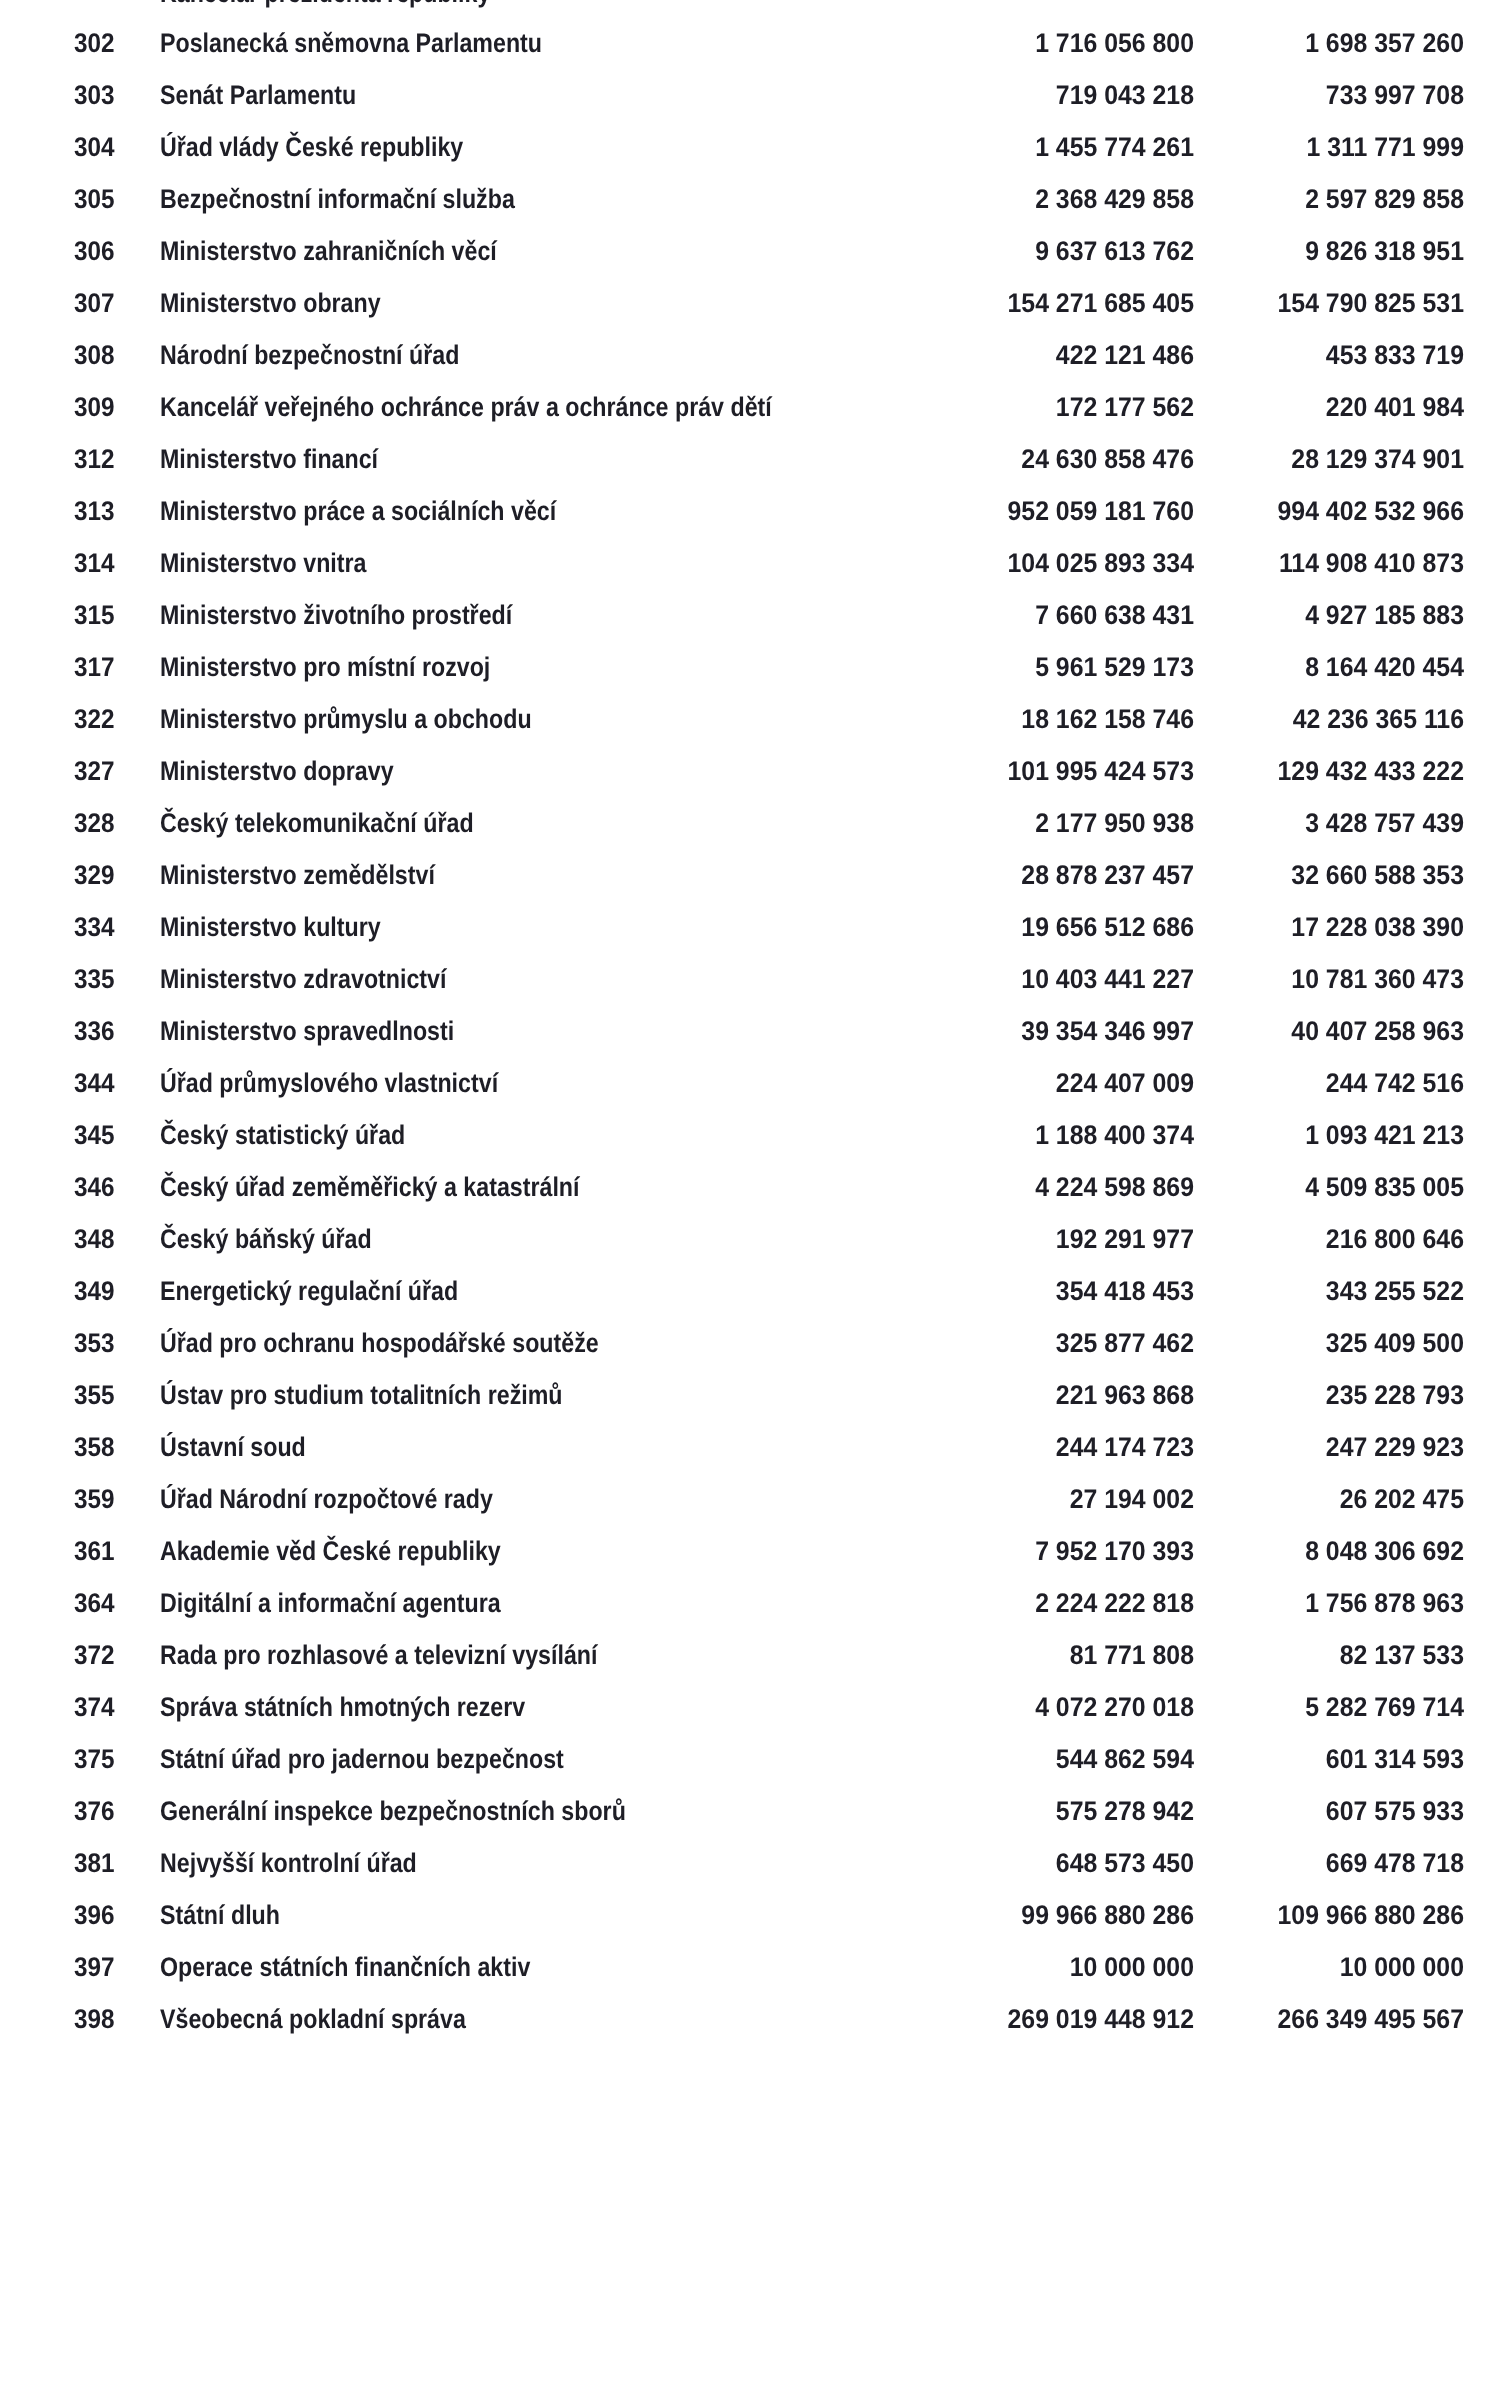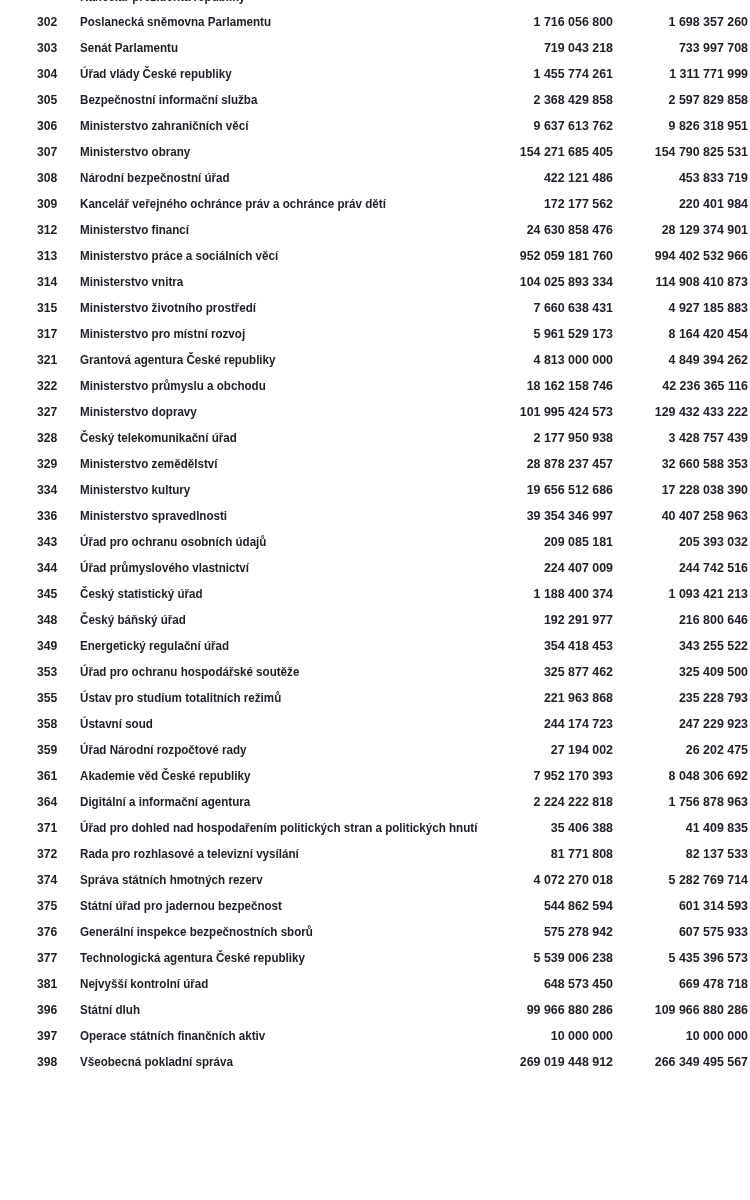--- a/index.html
+++ b/index.html
@@ -21,21 +21,21 @@
     overflow: hidden;
   }
   .clip-top .row {
     margin-top: -17px;
   }
   .row {
     display: flex;
     align-items: center;
     height: 26px;
     padding-left: 37px;
-    padding-right: 2px;
+    padding-right: 18px;
     box-sizing: border-box;
     font-size: 13.5px;
     font-weight: 700;
     color: #1e1e26;
     white-space: nowrap;
   }
   .cell-code {
     flex: 0 0 auto;
     width: 43px;
     transform: scaleX(0.9);
@@ -161,26 +161,20 @@
     <span class="cell-v2">4 927 185 883</span>
   </div>
 
   <div class="row">
     <span class="cell-code">317</span>
     <span class="cell-name">Ministerstvo pro místní rozvoj</span>
     <span class="cell-v1">5 961 529 173</span>
     <span class="cell-v2">8 164 420 454</span>
   </div>
 
-  <div class="row">
-    <span class="cell-code">321</span>
-    <span class="cell-name">Grantová agentura České republiky</span>
-    <span class="cell-v1">4 813 000 000</span>
-    <span class="cell-v2">4 849 394 262</span>
-  </div>
 
   <div class="row">
     <span class="cell-code">322</span>
     <span class="cell-name">Ministerstvo průmyslu a obchodu</span>
     <span class="cell-v1">18 162 158 746</span>
     <span class="cell-v2">42 236 365 116</span>
   </div>
 
   <div class="row">
     <span class="cell-code">327</span>
@@ -204,49 +198,55 @@
   </div>
 
 
   <div class="row">
     <span class="cell-code">334</span>
     <span class="cell-name">Ministerstvo kultury</span>
     <span class="cell-v1">19 656 512 686</span>
     <span class="cell-v2">17 228 038 390</span>
   </div>
 
+  <div class="row">
+    <span class="cell-code">335</span>
+    <span class="cell-name">Ministerstvo zdravotnictví</span>
+    <span class="cell-v1">10 403 441 227</span>
+    <span class="cell-v2">10 781 360 473</span>
+  </div>
 
   <div class="row">
     <span class="cell-code">336</span>
     <span class="cell-name">Ministerstvo spravedlnosti</span>
     <span class="cell-v1">39 354 346 997</span>
     <span class="cell-v2">40 407 258 963</span>
   </div>
 
-  <div class="row">
-    <span class="cell-code">343</span>
-    <span class="cell-name">Úřad pro ochranu osobních údajů</span>
-    <span class="cell-v1">209 085 181</span>
-    <span class="cell-v2">205 393 032</span>
-  </div>
 
   <div class="row">
     <span class="cell-code">344</span>
     <span class="cell-name">Úřad průmyslového vlastnictví</span>
     <span class="cell-v1">224 407 009</span>
     <span class="cell-v2">244 742 516</span>
   </div>
 
   <div class="row">
     <span class="cell-code">345</span>
     <span class="cell-name">Český statistický úřad</span>
     <span class="cell-v1">1 188 400 374</span>
     <span class="cell-v2">1 093 421 213</span>
   </div>
 
+  <div class="row">
+    <span class="cell-code">346</span>
+    <span class="cell-name">Český úřad zeměměřický a katastrální</span>
+    <span class="cell-v1">4 224 598 869</span>
+    <span class="cell-v2">4 509 835 005</span>
+  </div>
 
   <div class="row">
     <span class="cell-code">348</span>
     <span class="cell-name">Český báňský úřad</span>
     <span class="cell-v1">192 291 977</span>
     <span class="cell-v2">216 800 646</span>
   </div>
 
   <div class="row">
     <span class="cell-code">349</span>
@@ -291,26 +291,20 @@
   </div>
 
 
   <div class="row">
     <span class="cell-code">364</span>
     <span class="cell-name">Digitální a informační agentura</span>
     <span class="cell-v1">2 224 222 818</span>
     <span class="cell-v2">1 756 878 963</span>
   </div>
 
-  <div class="row">
-    <span class="cell-code">371</span>
-    <span class="cell-name">Úřad pro dohled nad hospodařením politických stran a politických hnutí</span>
-    <span class="cell-v1">35 406 388</span>
-    <span class="cell-v2">41 409 835</span>
-  </div>
 
   <div class="row">
     <span class="cell-code">372</span>
     <span class="cell-name">Rada pro rozhlasové a televizní vysílání</span>
     <span class="cell-v1">81 771 808</span>
     <span class="cell-v2">82 137 533</span>
   </div>
 
   <div class="row">
     <span class="cell-code">374</span>
@@ -326,26 +320,20 @@
     <span class="cell-v2">601 314 593</span>
   </div>
 
   <div class="row">
     <span class="cell-code">376</span>
     <span class="cell-name">Generální inspekce bezpečnostních sborů</span>
     <span class="cell-v1">575 278 942</span>
     <span class="cell-v2">607 575 933</span>
   </div>
 
-  <div class="row">
-    <span class="cell-code">377</span>
-    <span class="cell-name">Technologická agentura České republiky</span>
-    <span class="cell-v1">5 539 006 238</span>
-    <span class="cell-v2">5 435 396 573</span>
-  </div>
 
 
   <div class="row">
     <span class="cell-code">381</span>
     <span class="cell-name">Nejvyšší kontrolní úřad</span>
     <span class="cell-v1">648 573 450</span>
     <span class="cell-v2">669 478 718</span>
   </div>
 
   <div class="row">

